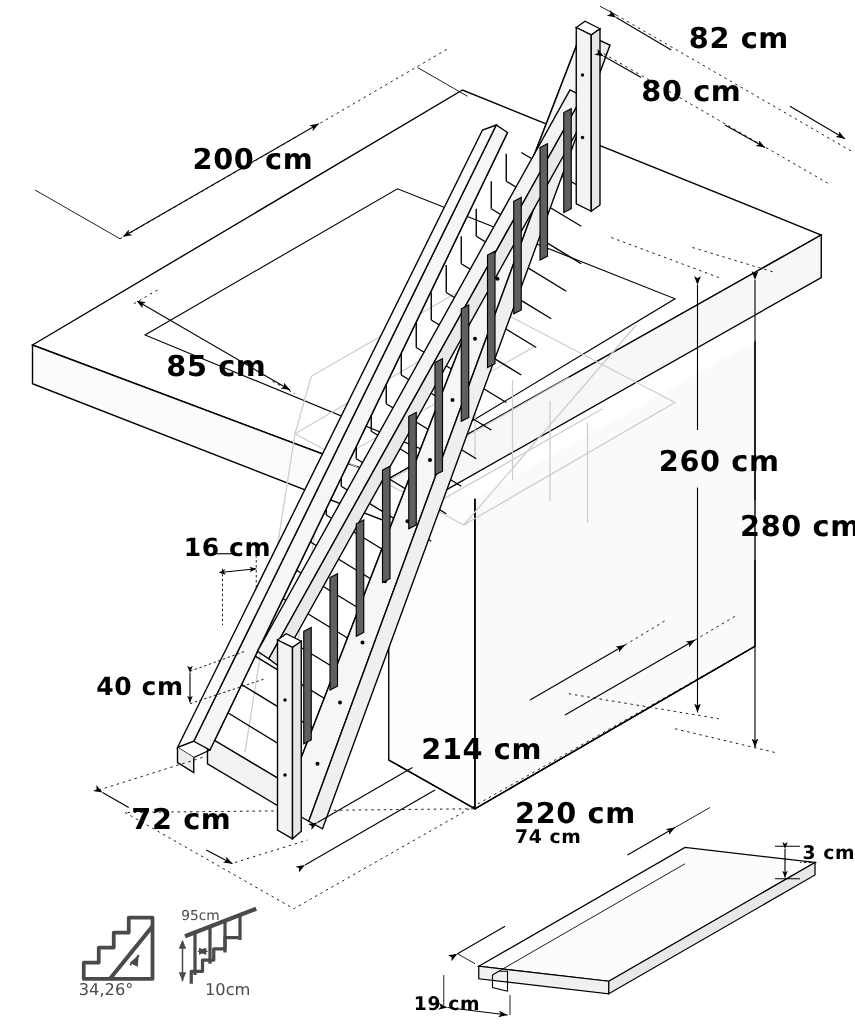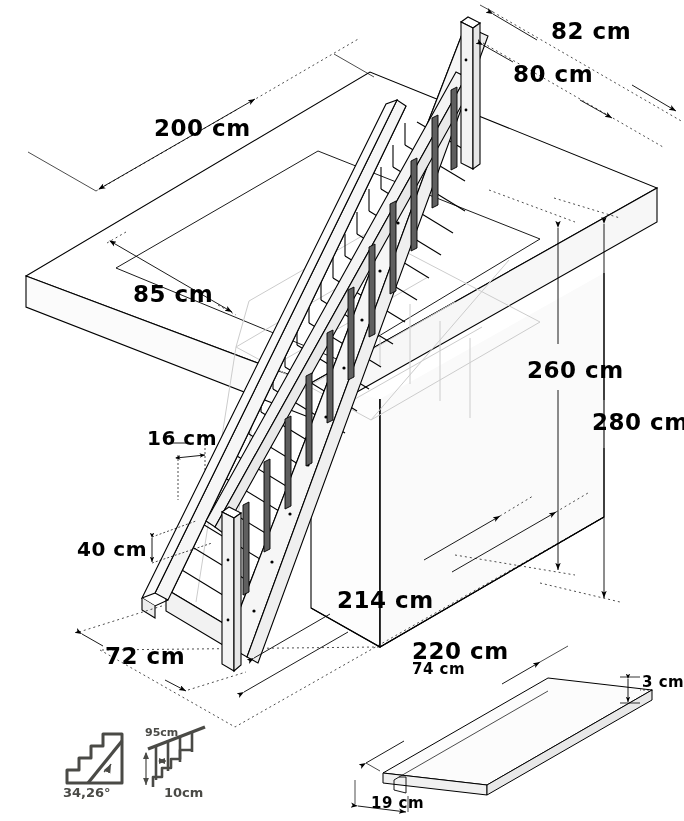--- a/index.html
+++ b/index.html
@@ -30,21 +30,21 @@
     white-space: nowrap;
     letter-spacing: 0.5px;
     line-height: 1;
   }
   .dim-lg { font-size: 23px; }
   .dim-md { font-size: 20px; }
   .dim-sm { font-size: 15px; }
   .icon-label {
     position: absolute;
     font-family: "DejaVu Sans", "Liberation Sans", sans-serif;
-    font-weight: bold;
+    font-weight: normal;
     color: #4a4a46;
     white-space: nowrap;
     line-height: 1;
   }
   .ic-lg { font-size: 13px; }
   .ic-sm { font-size: 11px; }
 </style>
 </head>
 <body>
 
@@ -359,21 +359,21 @@
   <div class="dimlabel dim-lg" style="left:105px; top:645px;text-align:right;">72 cm</div>
 
   <div class="dimlabel dim-lg" style="left:337px; top:589px;">214 cm</div>
 
   <div class="dimlabel dim-lg" style="left:412px; top:640px;">220 cm</div>
 
   <div class="dimlabel dim-sm" style="left:412px; top:662px;">74 cm</div>
 
   <div class="dimlabel dim-sm" style="left:642px; top:675px;">3 cm</div>
 
-  <div class="dimlabel dim-sm" style="left:331px; top:796px;margin-left:40px;">19 cm</div>
+  <div class="dimlabel dim-sm" style="left:331px; top:796px;">19 cm</div>
 
   <div class="icon-label ic-lg" style="left:63px; top:786px;">34,26°</div>
 
   <div class="icon-label ic-sm" style="left:145px; top:727px;">95cm</div>
 
   <div class="icon-label ic-lg" style="left:164px; top:786px;">10cm</div>
 
 </div>
 
 </body></html>

